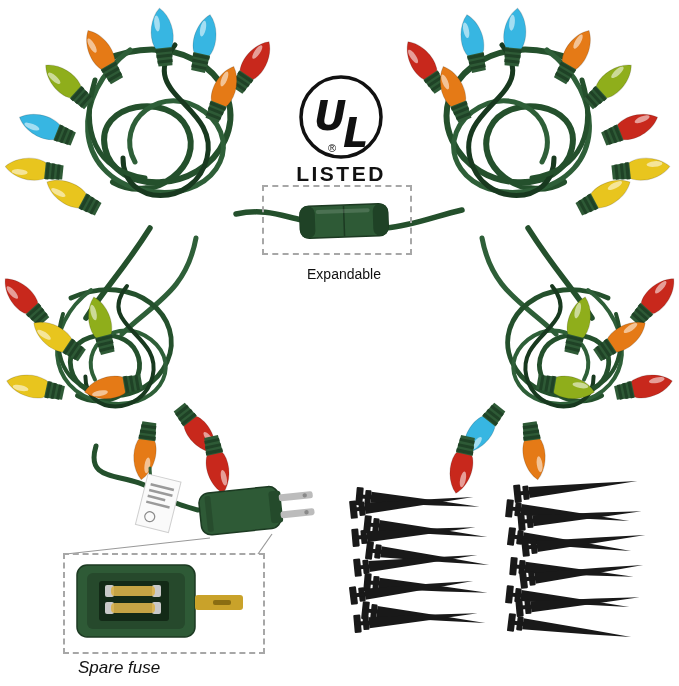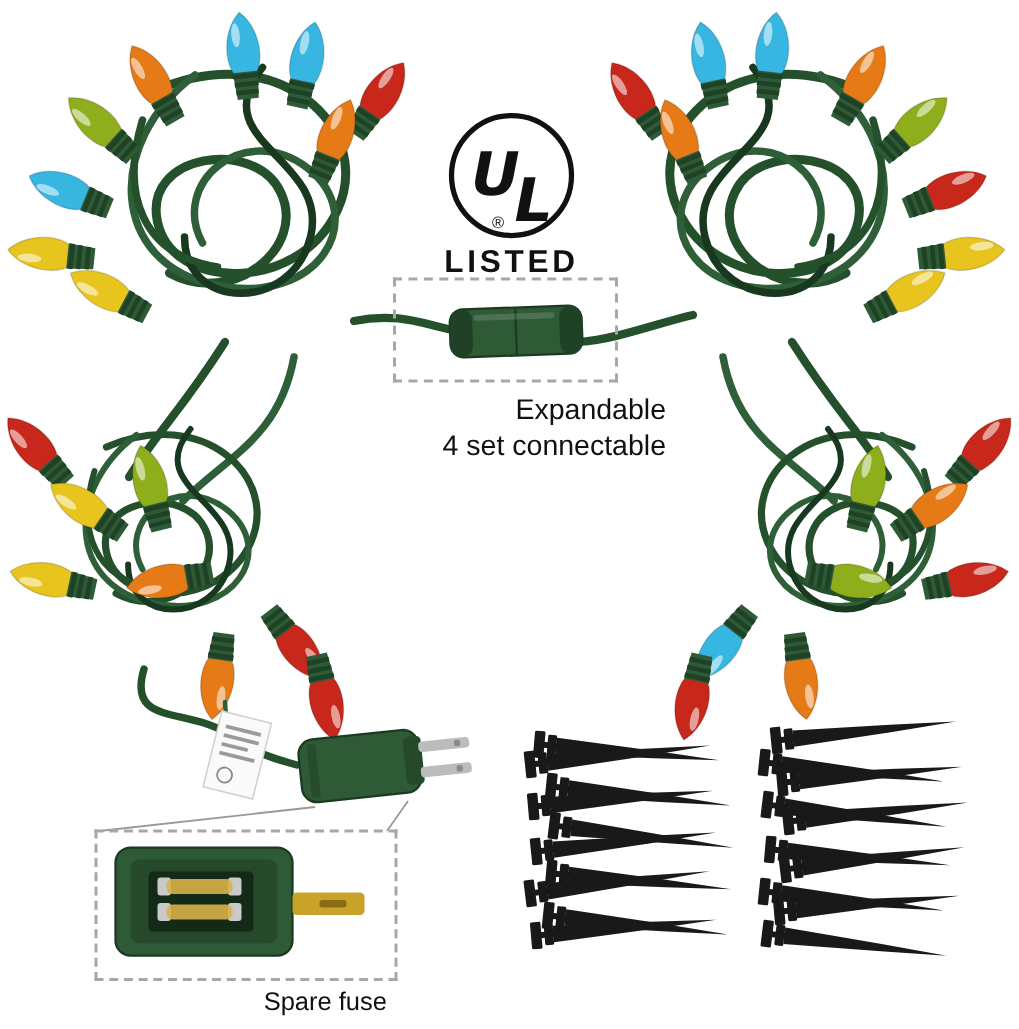--- a/index.html
+++ b/index.html
@@ -20,24 +20,24 @@
   .wire-dark{stroke:var(--wire-dark); fill:none; stroke-linecap:round;}
   .socket{fill:var(--plug-green);}
   .socket-dark{fill:var(--plug-dark);}
   .green-part{fill:var(--plug-green);}
   .green-part-dark{fill:var(--plug-dark);}
   .prong{fill:#bcbcbc;}
   .brass{fill:var(--brass);}
   .stake{fill:var(--stake-black);}
   .dashed-box{border:2px dashed #a7a7a7; background:transparent;}
   .caption{
-    text-align:right; font-size:17px; color:var(--text); line-height:24px;
+    text-align:left; font-size:17px; color:var(--text); line-height:24px;font-style:italic;
   }
   .callout-text{
-    text-align:right; font-size:19px; color:var(--text); line-height:24px;
+    text-align:center; font-size:14px; color:var(--text); line-height:24px;
   }
   .ul-letter{font-family:"DejaVu Sans", sans-serif; font-weight:bold; font-style:italic; fill:#111;}
   .ul-listed{font-family:"Liberation Sans", sans-serif; font-weight:bold; fill:#111;}
 </style>
 </head>
 <body>
 
 <div id="canvas">
 
   <svg width="0" height="0" style="position:absolute" aria-hidden="true">
@@ -282,18 +282,17 @@
       <use href="#stake-def" transform="translate(2,136) rotate(7)"></use>
     </g>
   </svg>
 
   <div class="abs dashed-box" style="left:262px;top:185px;width:146px;height:66px"></div>
 
   <div class="abs dashed-box" style="left:63px;top:553px;width:198px;height:97px"></div>
 
   <div class="abs callout-text" style="left:244px;top:262px;width:200px">
     <div>Expandable</div>
-    <div>4 set connectable</div>
   </div>
 
   <div class="abs caption" style="left:78px;top:656px;width:180px">Spare fuse</div>
 
 </div>
 
 </body></html>

